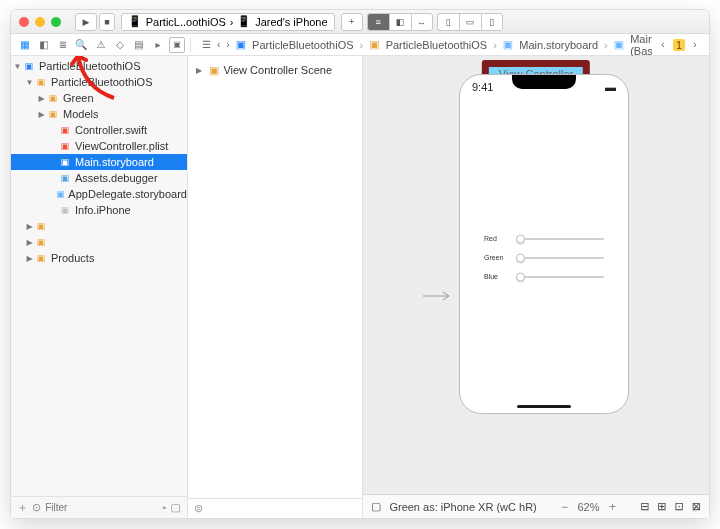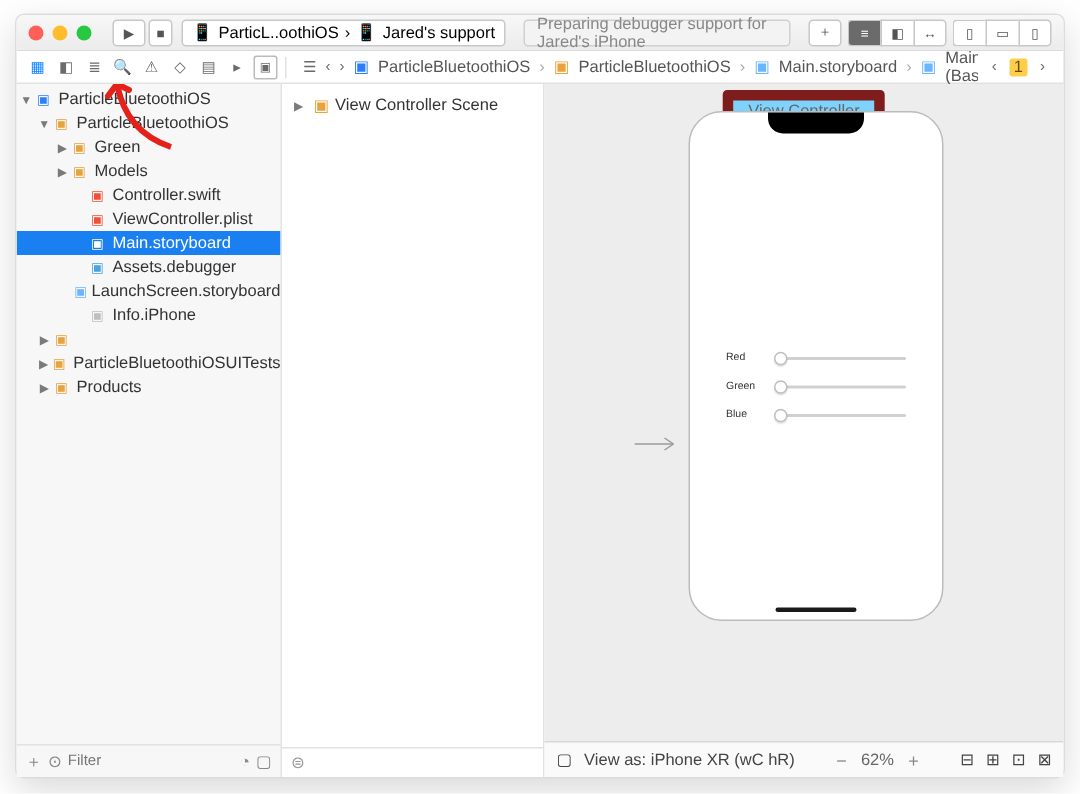--- a/index.html
+++ b/index.html
@@ -87,24 +87,21 @@
     </div>
     <div class="tb-group">
       <div class="tb-btn">▶</div>
       <div class="tb-btn thin">■</div>
     </div>
     <div class="scheme">
       <span>📱</span>
       <span>ParticL..oothiOS</span>
       <span>›</span>
       <span>📱</span>
-      <span>Jared's support</span>
-    </div>
-    <div class="status-bar">
-      <span>Preparing debugger support for Jared's iPhone</span>
+      <span>Jared's iPhone</span>
     </div>
     <div class="tb-right">
       <div class="tb-btn">＋</div>
       <div class="tb-seg">
         <div class="tb-btn active">≡</div>
         <div class="tb-btn">◧</div>
         <div class="tb-btn">↔</div>
       </div>
       <div class="tb-seg">
         <div class="tb-btn">▯</div>
@@ -190,35 +187,34 @@
           <span>Main.storyboard</span>
         </div>
         <div class="row" style="padding-left:38px;">
           <span class="disc"></span>
             <span class="ico xcassets">▣</span>
           <span>Assets.debugger</span>
         </div>
         <div class="row" style="padding-left:38px;">
           <span class="disc"></span>
             <span class="ico storyboard">▣</span>
-          <span>LaunchScreen.storyboard</span>
+          <span>AppDelegate.storyboard</span>
         </div>
         <div class="row" style="padding-left:38px;">
           <span class="disc"></span>
             <span class="ico plist">▣</span>
           <span>Info.iPhone</span>
         </div>
         <div class="row" style="padding-left:14px;">
           <span class="disc">▶</span>
             <span class="ico folder yellow">▣</span>
         </div>
         <div class="row" style="padding-left:14px;">
           <span class="disc">▶</span>
             <span class="ico folder yellow">▣</span>
-          <span>ParticleBluetoothiOSUITests</span>
         </div>
         <div class="row" style="padding-left:14px;">
           <span class="disc">▶</span>
             <span class="ico folder yellow">▣</span>
           <span>Products</span>
         </div>
       </div>
 
       <div class="red-arrow">
         <svg width="60" height="60">
@@ -256,20 +252,24 @@
           <span>View Controller</span>
         </div>
         <div class="entry-arrow">
           <svg width="32" height="16">
               <line x1="0" y1="8" x2="26" y2="8" stroke="#9a9a9a" stroke-width="1"></line>
               <path d="M 26 8 l -6 -4 M 26 8 l -6 4" stroke="#9a9a9a" stroke-width="1" fill="none"></path>
             </svg>
         </div>
         <div class="phone">
           <div class="notch"></div>
+          <div class="phone-status">
+            <span>9:41</span>
+            <span>▬</span>
+          </div>
           <div class="sliders">
             <div class="slider-row">
               <span class="lbl">Red</span>
               <div class="track">
                   <div class="knob"></div>
                 </div>
             </div>
             <div class="slider-row">
               <span class="lbl">Green</span>
               <div class="track">
@@ -281,21 +281,21 @@
               <div class="track">
                   <div class="knob"></div>
                 </div>
             </div>
           </div>
           <div class="home-ind"></div>
         </div>
       </div>
       <div class="canvas-bottom">
         <span>▢</span>
-        <span>View as: iPhone XR (wC hR)</span>
+        <span>Green as: iPhone XR (wC hR)</span>
         <span class="cb-spacer"></span>
         <div class="zoom-ctrl">
           <button class="zbtn">−</button>
           <span>62%</span>
           <button class="zbtn">+</button>
         </div>
         <span class="cb-spacer"></span>
         <span>⊟</span>
         <span>⊞</span>
         <span>⊡</span>

